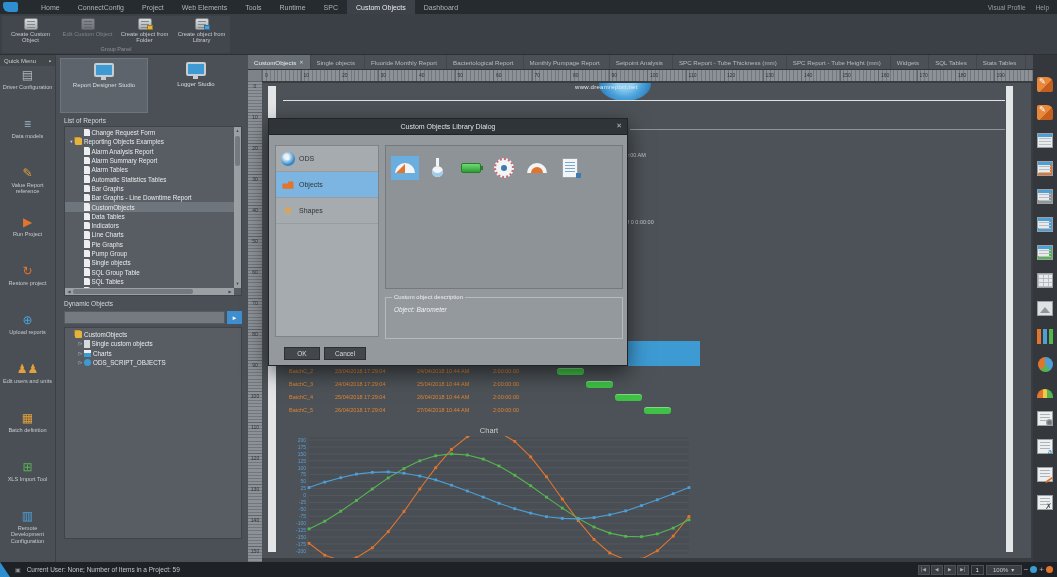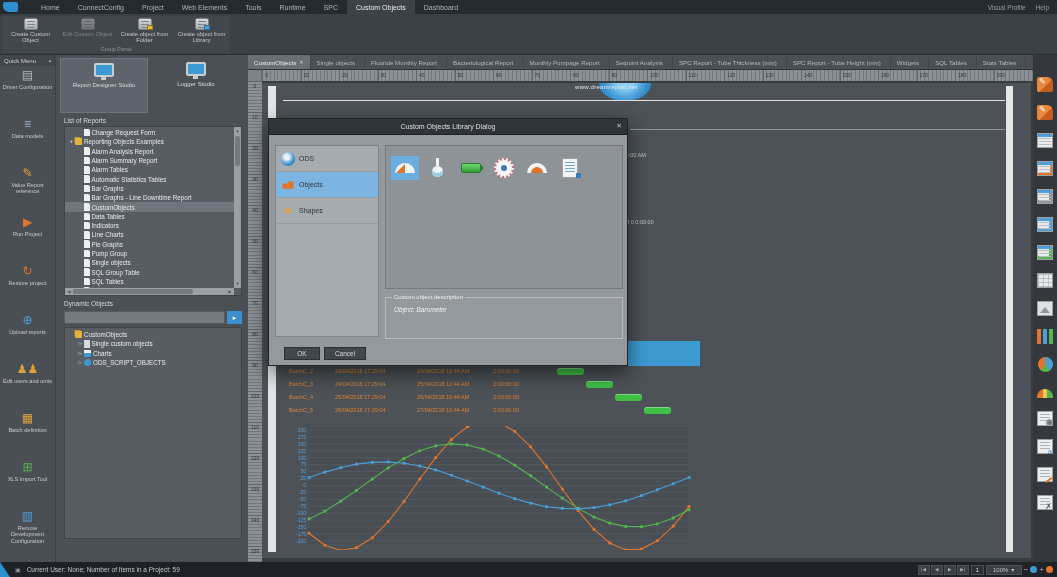--- a/index.html
+++ b/index.html
@@ -673,20 +673,21 @@
 
             <div class="batch-row" data-name="table-row" able="false">
               <span class="c1" data-name="batch-name">BatchC_5</span>
               <span class="c2" data-name="batch-start">26/04/2018 17:29:04</span>
               <span class="c3" data-name="batch-end">27/04/2018 10:44 AM</span>
               <span class="c4" data-name="batch-duration">2:00:00:00</span>
               <span class="gantt-bar" data-name="gantt-bar" style="left: 359px;"></span>
             </div>
           </div>
         <div class="chart-object" data-name="chart-object">
+          <div class="chart-title" data-name="chart-title">Chart</div>
           <svg id="chart-svg" data-name="line-chart" width="412" height="124" viewBox="0 0 412 124">
               <rect x="26" y="1" width="380" height="117" fill="#484e53"></rect>
               <line x1="26" x2="406" y1="4.0" y2="4.0" class="grid"></line>
               <text x="23" y="5.8" class="ytick">200</text>
               <line x1="26" x2="406" y1="10.9" y2="10.9" class="grid"></line>
               <text x="23" y="12.7" class="ytick">175</text>
               <line x1="26" x2="406" y1="17.9" y2="17.9" class="grid"></line>
               <text x="23" y="19.7" class="ytick">150</text>
               <line x1="26" x2="406" y1="24.8" y2="24.8" class="grid"></line>
               <text x="23" y="26.6" class="ytick">125</text>

